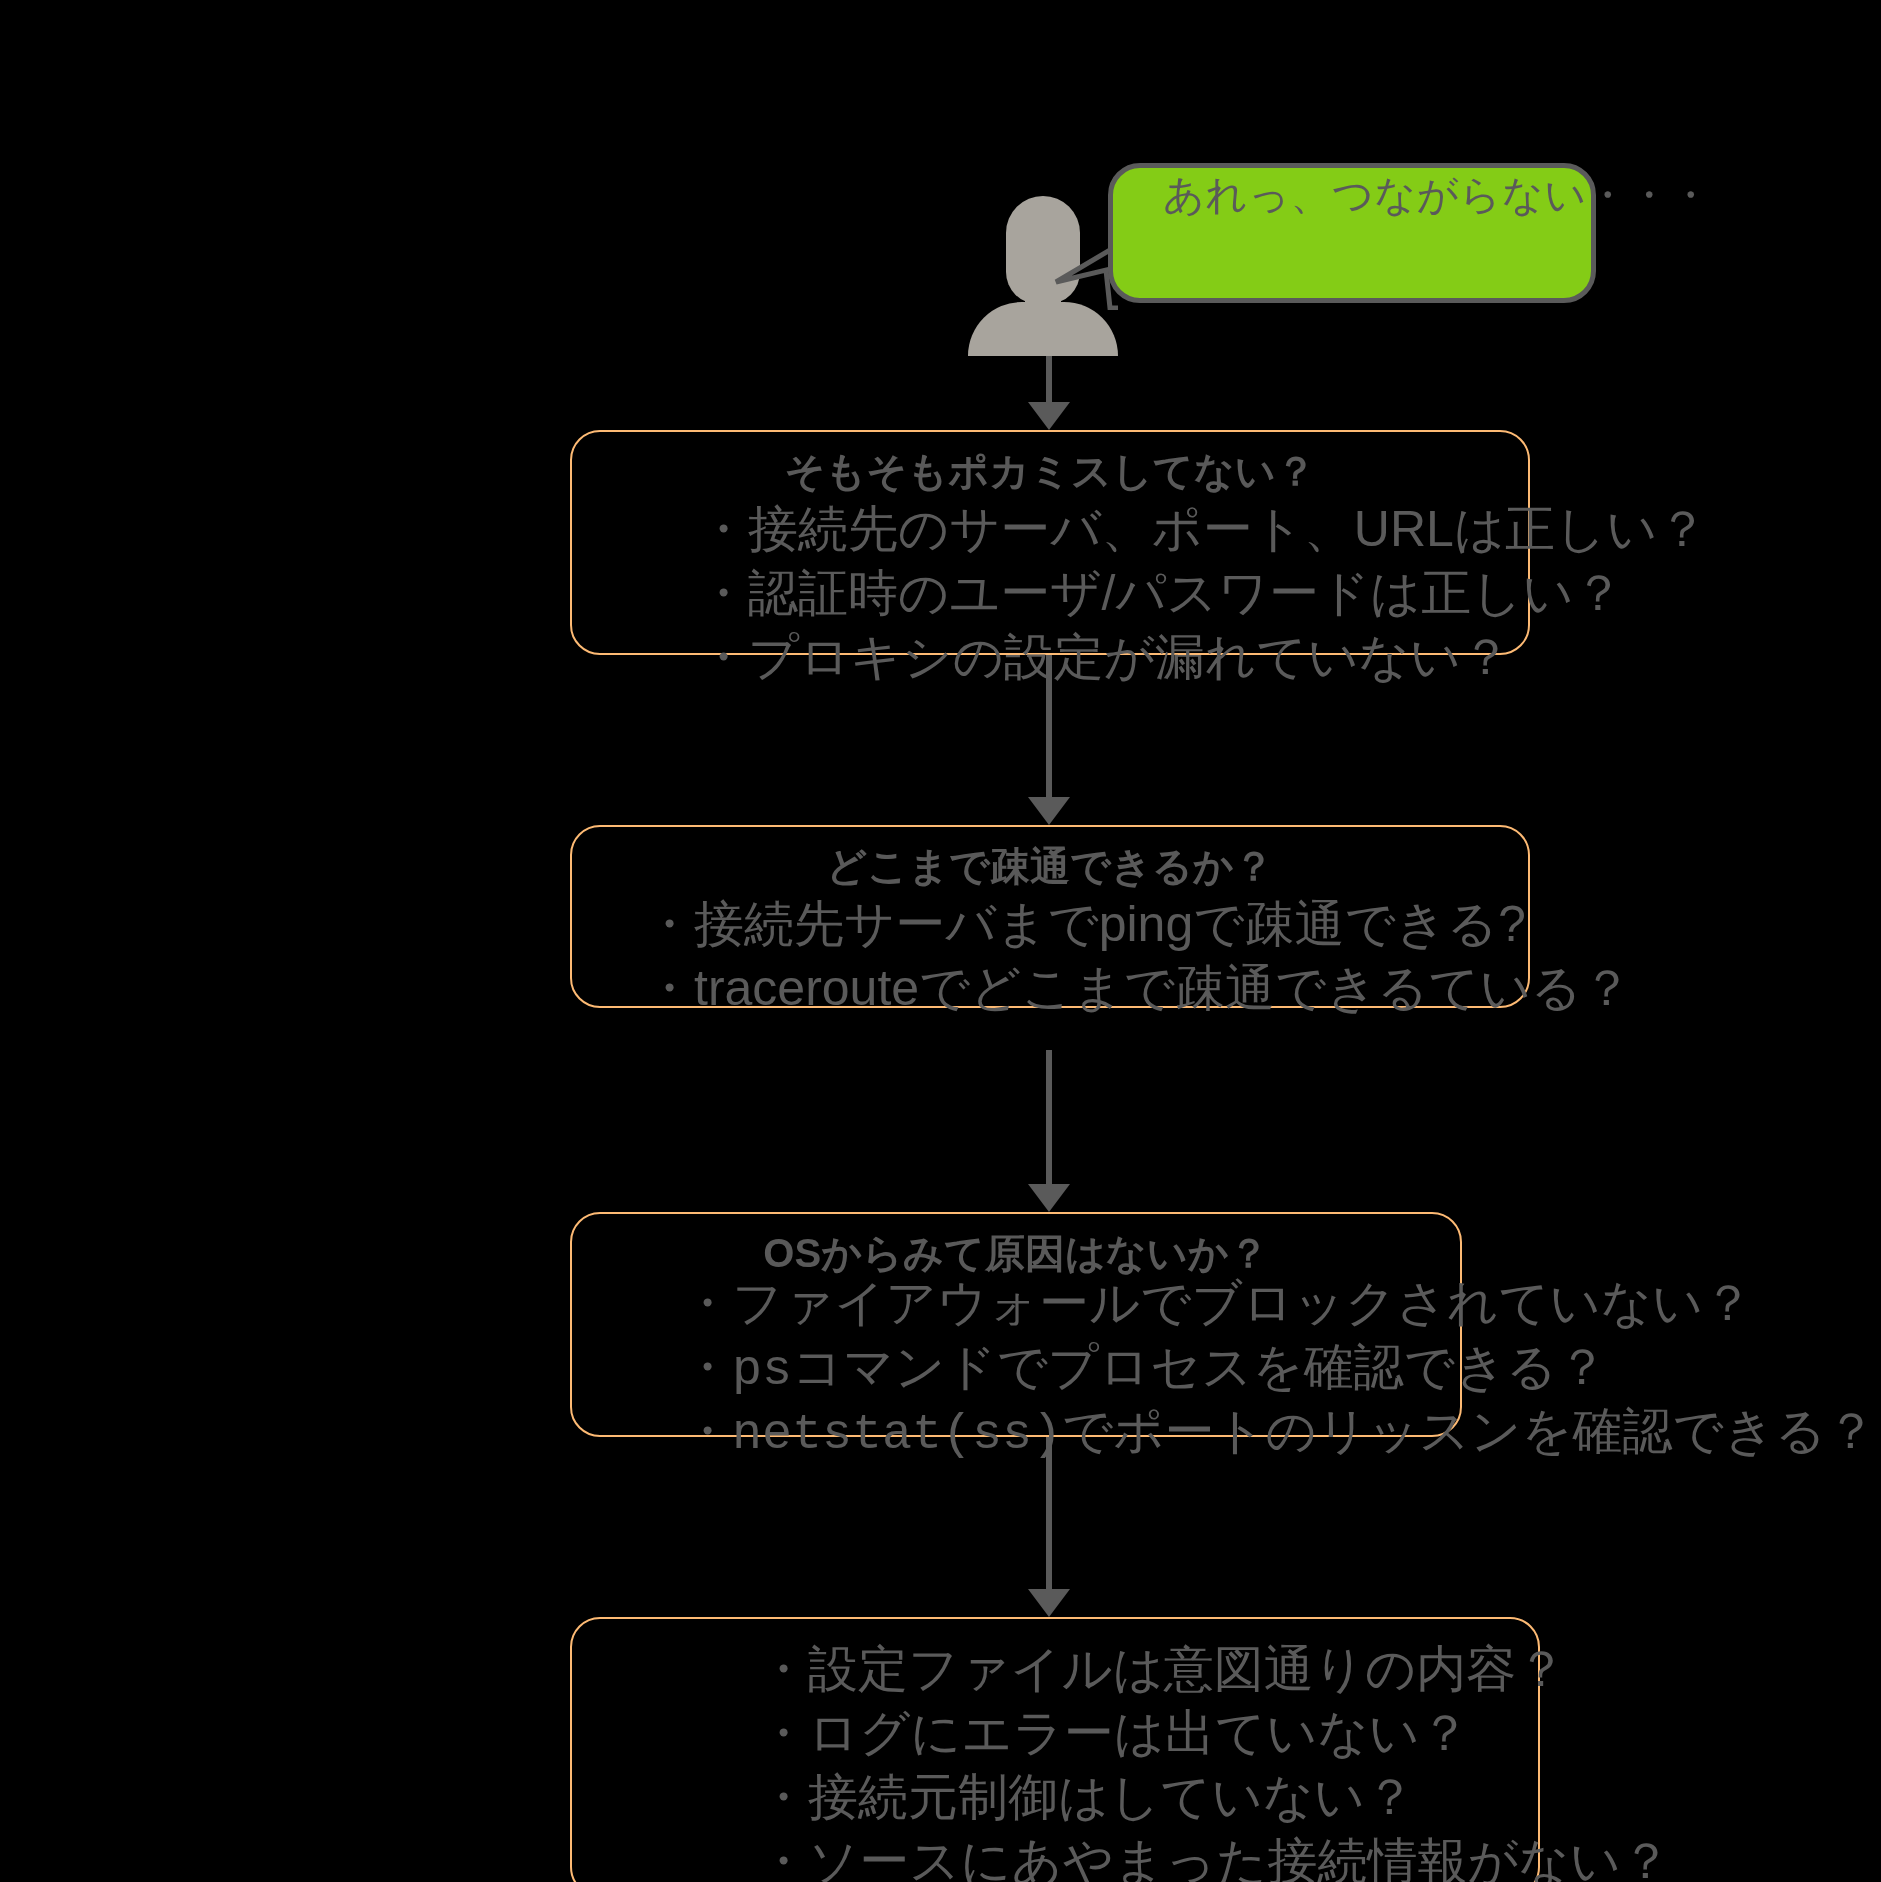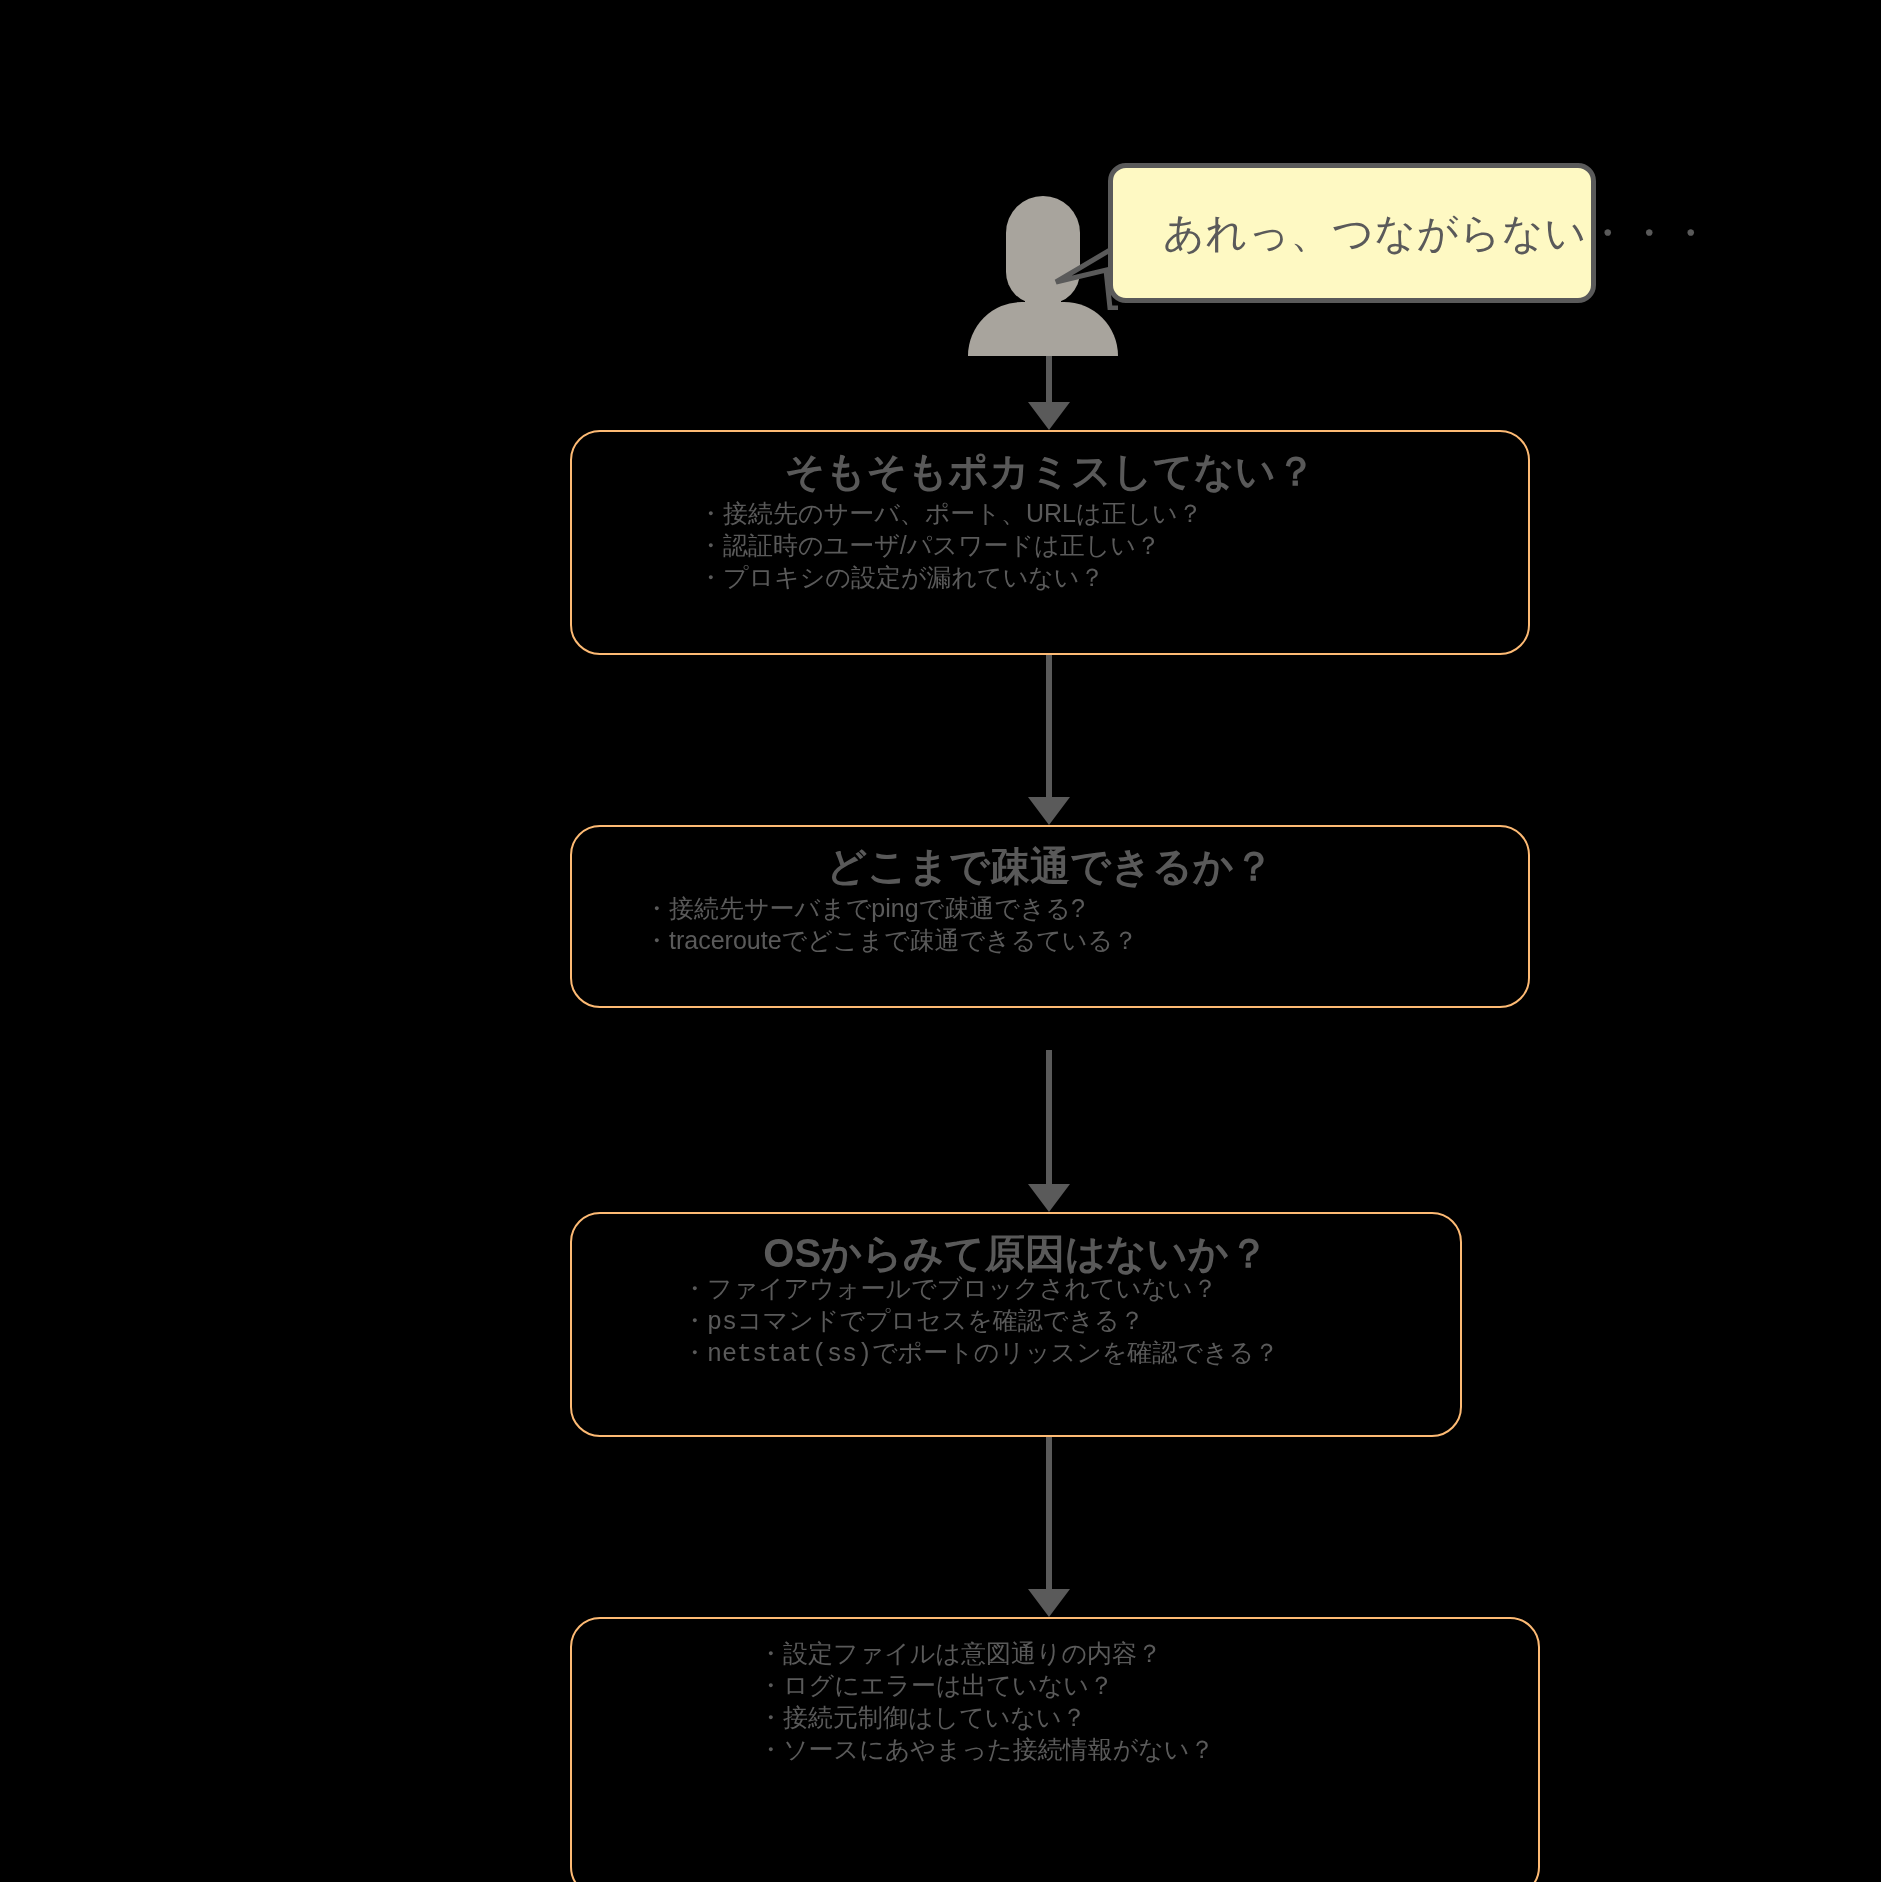--- a/index.html
+++ b/index.html
@@ -58,25 +58,24 @@
   }
 
   
   .bubble {
     position: absolute;
     left: 1108px;
     top: 163px;
     width: 488px;
     height: 140px;
     border: 5px solid #5a5a5a;
-    border-radius: 18px;
-    background: #fef9c3;
+    border-radius: 32px;
+    background: #84cc16;
     box-sizing: border-box;
     display: flex;
-    align-items: center;
   }
   .bubble-text {
     color: #5a5a5a;
     font-size: 41px;
     letter-spacing: 0.5px;
     padding-left: 50px;
     white-space: nowrap;
   }
   .bubble-tail {
     position: absolute;
@@ -119,21 +118,21 @@
     color: #595959;
     white-space: nowrap;
     line-height: 1.1;
   }
   .box-items {
     margin: 0;
     padding: 0;
     list-style: none;
   }
   .box-item {
-    font-size: 25px;
+    font-size: 50px;
     color: #5a5a5a;
     line-height: 1.28;
     white-space: nowrap;
   }
 
   
   #box1 { left: 570px; top: 430px; width: 960px; height: 225px; }
   #box1 .box-title { margin-top: 17px; }
   #box1 .box-items { margin-top: 4px; padding-left: 126px; }
 

